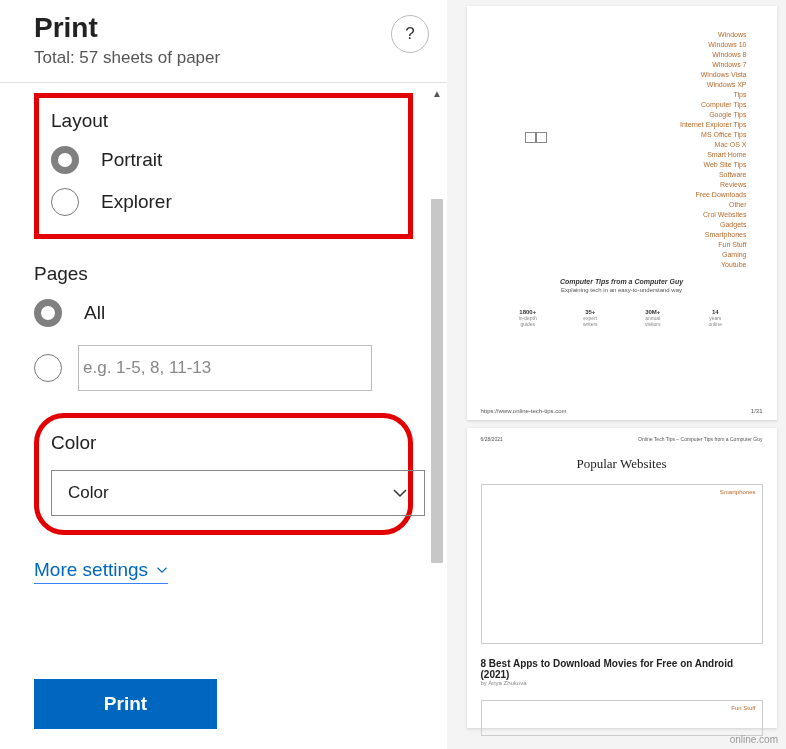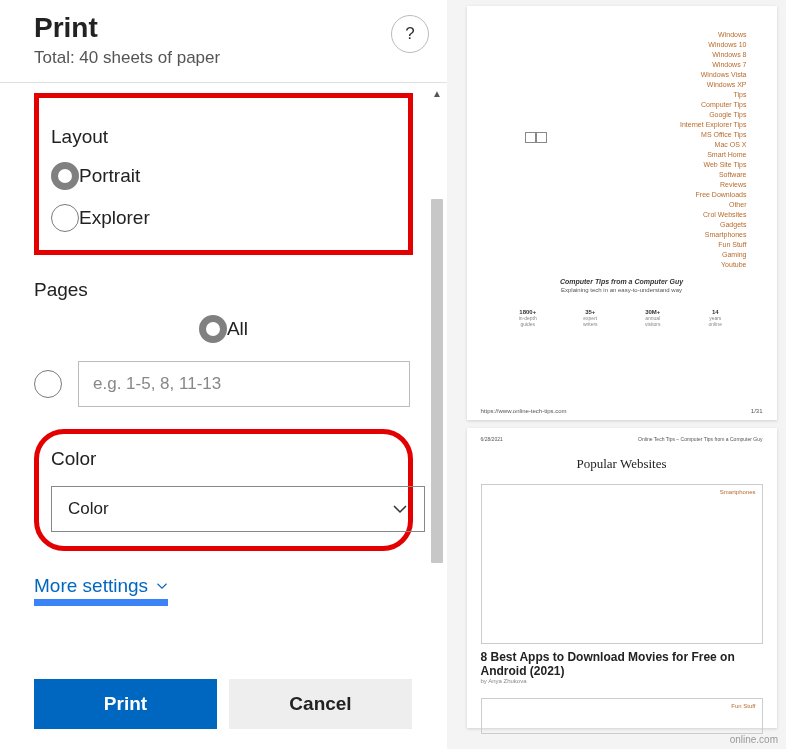--- a/index.html
+++ b/index.html
@@ -8,31 +8,31 @@
     .header-area { padding: 12px 34px 14px; border-bottom: 1px solid #e0e0e0; position: relative; }
     .title { font-size: 28px; font-weight: 600; color: #222; margin-bottom: 4px; }
     .subtitle { font-size: 17px; color: #555; }
     .help-btn { position: absolute; top: 15px; right: 18px; width: 38px; height: 38px; border: 1px solid #bbb; border-radius: 50%; background: #fff; display: flex; align-items: center; justify-content: center; font-size: 17px; cursor: pointer; color: #333; }
     .scroll-area { flex: 1; overflow: hidden; position: relative; padding: 10px 34px 0; }
     .scroll-track { position: absolute; right: 2px; top: 0; width: 16px; height: 100%; }
     .scroll-up { position: absolute; top: 2px; left: 0; width: 16px; height: 16px; display: flex; align-items: center; justify-content: center; color: #555; font-size: 10px; }
     .scroll-thumb { position: absolute; top: 116px; left: 2px; width: 12px; height: 364px; background: #c7c7c7; border-radius: 1px; }
     .section-label { font-size: 19px; font-weight: 400; color: #222; margin-bottom: 14px; }
     .section { margin-bottom: 22px; }
-    .highlight-box { border: 5px solid #e30000; padding: 28px 12px 18px; margin-bottom: 24px; }
-    .radio-row { display: flex; align-items: center; margin-top: 14px; cursor: pointer; }
+    .highlight-box { border: 5px solid #e30000; padding: 12px 12px 18px; margin-bottom: 24px; }
+    .radio-row { display: flex; align-items: center; gap: 22px; margin-top: 14px; cursor: pointer; }
     .radio-outer { width: 28px; height: 28px; border: 1.5px solid #7a7a7a; border-radius: 50%; display: flex; align-items: center; justify-content: center; flex-shrink: 0; }
     .radio-row.selected .radio-outer { border: 7px solid #808080; }
     .radio-label { font-size: 19px; color: #222; }
-    .range-input { width: 332px; height: 46px; border: 1px solid #bbb; padding: 0 14px; font-size: 17px; color: #222; margin-left: 44px; }
+    .range-input { width: 294px; height: 46px; border: 1px solid #bbb; padding: 0 4px; font-size: 17px; color: #222; margin-left: 44px; }
     .range-input::placeholder { color: #888; }
     .select-box { width: 374px; height: 46px; border: 1px solid #888; display: flex; align-items: center; justify-content: space-between; padding: 0 16px; cursor: pointer; margin-top: 16px; }
     .select-text { font-size: 17px; color: #222; }
     .chevron { width: 16px; height: 16px; }
-    .more-link { color: #0067c0; font-size: 19px; display: inline-flex; align-items: center; gap: 8px; border-bottom: 7px solid #3b82f6; padding-bottom: 2px; cursor: pointer; margin-bottom: 18px; }
+    .more-link { color: #0067c0; font-size: 19px; display: inline-flex; align-items: center; gap: 8px; border-bottom: 1px solid #3b82f6; padding-bottom: 2px; cursor: pointer; margin-bottom: 18px; }
     .footer { display: flex; gap: 12px; padding: 16px 34px 20px; }
     .btn { height: 50px; width: 183px; border: none; font-size: 19px; font-weight: 600; cursor: pointer; }
     .btn-primary { background: #0067c0; color: #fff; }
     .btn-secondary { background: #eeeeee; color: #222; }
     .divider { width: 10px; background: #f4f4f4; }
     .preview-panel { flex: 1; background: #f4f4f4; padding: 6px 0; overflow: hidden; display: flex; flex-direction: column; gap: 8px; align-items: center; }
     .page { background: #fff; width: 310px; box-shadow: 0 1px 3px rgba(0,0,0,0.15); position: relative; font-size: 7px; }
     .page1 { height: 414px; padding: 24px 30px 8px; }
     .link-col { text-align: right; font-size: 7px; line-height: 10px; color: #b86b2d; margin-bottom: 4px; }
     .link-col div { }
@@ -45,33 +45,33 @@
     .stat { text-align: center; flex: 1; }
     .stat-num { font-weight: 700; }
     .stat-lbl { color: #888; font-size: 5px; line-height: 6px; }
     .footer-url { position: absolute; bottom: 6px; left: 14px; font-size: 6px; color: #555; }
     .footer-page { position: absolute; bottom: 6px; right: 14px; font-size: 6px; color: #555; }
     .page2 { height: 300px; padding: 8px 14px; }
     .p2-meta { font-size: 5px; color: #555; display: flex; justify-content: space-between; }
     .p2-title { text-align: center; font-size: 13px; font-family: Georgia, serif; margin-top: 14px; color: #222; }
     .card1 { border: 1px solid #ccc; height: 160px; margin-top: 12px; position: relative; }
     .card1-tag { position: absolute; top: 4px; right: 6px; font-size: 6px; color: #b86b2d; }
-    .card1-title { font-size: 12px; font-weight: 600; color: #222; margin-top: 6px; }
+    .card1-title { font-size: 10px; font-weight: 600; color: #222; margin-top: 14px; }
     .card1-author { font-size: 6px; color: #888; }
     .card2 { border: 1px solid #ccc; height: 36px; margin-top: 14px; position: relative; }
     .card2-tag { position: absolute; top: 4px; right: 6px; font-size: 6px; color: #b86b2d; }
     .watermark { position: absolute; bottom: 4px; right: 8px; font-size: 10px; color: #999; }
   </style>
 </head>
 <body>
 
 <div class="left-panel">
   <div class="header-area">
     <div class="title">Print</div>
-    <div class="subtitle">Total: 40 sheets of paper</div>
+    <div class="subtitle">Total: 57 sheets of paper</div>
     <button class="help-btn">
       <span>?</span>
     </button>
   </div>
 
   <div class="scroll-area">
     <div class="scroll-track">
       <div class="scroll-up">▲</div>
       <div class="scroll-thumb"></div>
     </div>
@@ -83,21 +83,21 @@
         <span class="radio-label">Portrait</span>
       </div>
       <div class="radio-row">
         <div class="radio-outer"></div>
         <span class="radio-label">Explorer</span>
       </div>
     </div>
 
     <div class="section">
       <div class="section-label">Pages</div>
-      <div class="radio-row selected" style="margin-top:10px;justify-content:center;">
+      <div class="radio-row selected" style="margin-top:10px;">
         <div class="radio-outer"></div>
         <span class="radio-label">All</span>
       </div>
       <div class="radio-row" style="margin-top:18px; gap:16px;">
         <div class="radio-outer"></div>
         <input class="range-input" style="margin-left: 0px;" type="text" placeholder="e.g. 1-5, 8, 11-13">
       </div>
     </div>
 
     <div class="highlight-box" style="padding:14px 12px;border-radius:30px;">
@@ -116,21 +116,20 @@
         <svg class="chevron" style="width:12px;height:12px;" viewBox="0 0 16 16">
             <path d="M2 5 L8 11 L14 5" stroke="#0067c0" stroke-width="1.5" fill="none"></path>
           </svg>
       </a>
     </div>
 
   </div>
 
   <div class="footer">
     <button class="btn btn-primary">Print</button>
-    <button class="btn btn-secondary">Cancel</button>
   </div>
 </div>
 
 <div class="divider"></div>
 
 <div class="preview-panel">
   <div class="page page1">
     <div class="link-col" id="linkcol">
         <div>Windows</div>
         <div>Windows 10</div>

